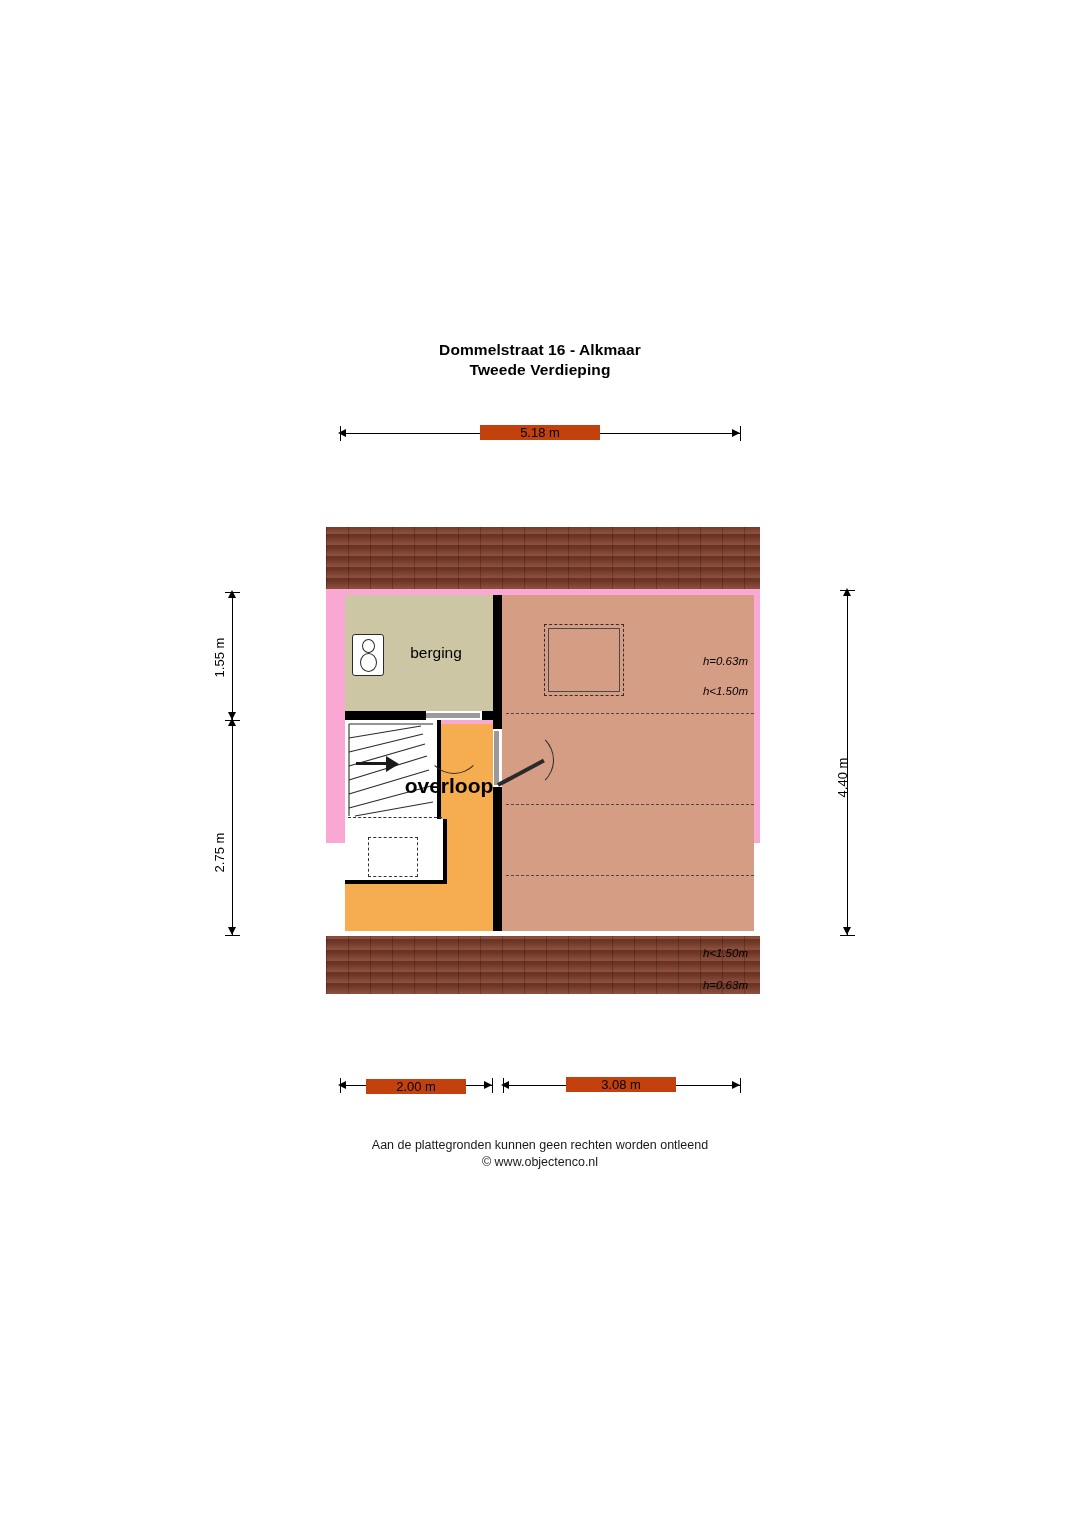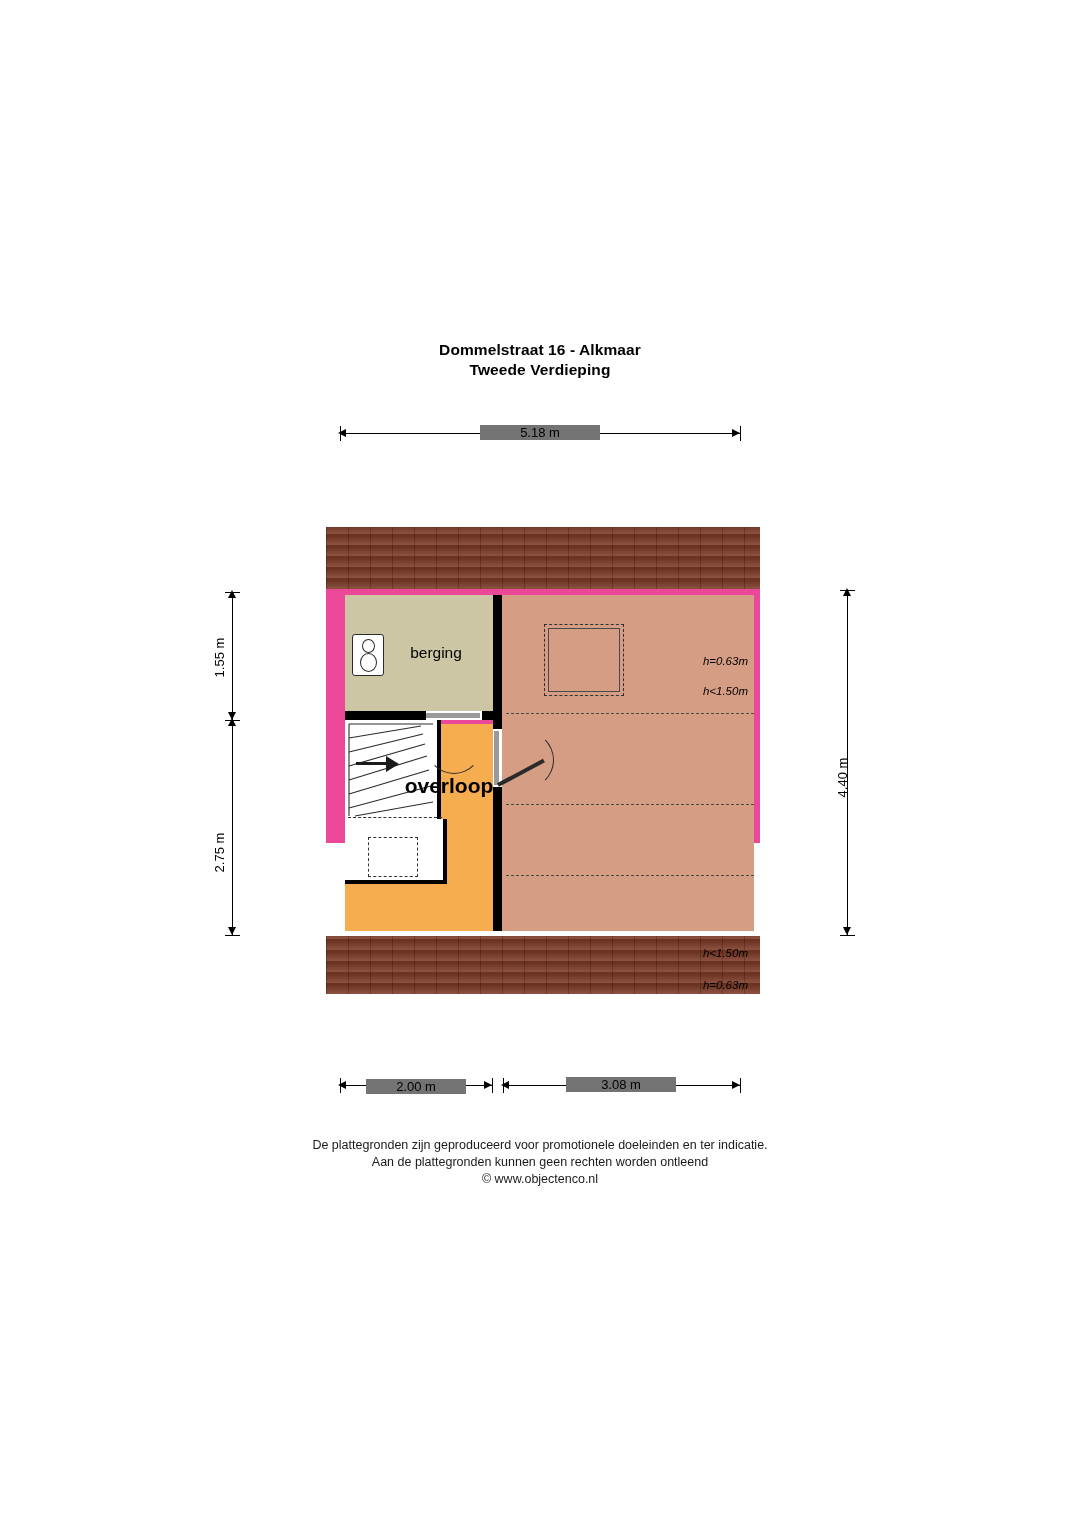--- a/index.html
+++ b/index.html
@@ -61,21 +61,21 @@
     left: 0; top: 409px; width: 434px; height: 58px;
   }
 
   
   #walls {
     position: absolute;
     left: 0;
     top: 62px;
     width: 434px;
     height: 254px;
-    background: #ec4899;
+    background: #f9a8d4;
   }
 
   
   .room {
     position: absolute;
   }
   #room-slaapkamer {
     left: 176px; top: 6px; width: 252px; height: 336px;
     background: #d69d85;
   }
@@ -259,21 +259,21 @@
   }
   #h-note-1 { left: 300px; top: 66px; width: 122px; }
   #h-note-2 { left: 300px; top: 96px; width: 122px; }
   #h-note-3 { left: 300px; top: 358px; width: 122px; }
   #h-note-4 { left: 300px; top: 390px; width: 122px; }
 
   
   .dim-label {
     position: absolute;
     font-size: 13px;
-    background: #737373;
+    background: #c2410c;
     text-align: center;
   }
   .dim-line-h {
     position: absolute;
     height: 1px;
     background: #000000;
   }
   .dim-line-v {
     position: absolute;
     width: 1px;
@@ -461,16 +461,15 @@
 <div>
   <div class="dim-line-h" style="left:503px; top:1085px; width:237px;"></div>
   <div class="arrow arrow-left" style="left:501px; top:1081px;"></div>
   <div class="arrow arrow-right" style="left:732px; top:1081px;"></div>
   <div class="tick-v" style="left:503px; top:1078px;"></div>
   <div class="tick-v" style="left:740px; top:1078px;"></div>
   <div class="dim-label" style="left:566px; top:1077px; width:110px;">3.08 m</div>
 </div>
 
 <div id="footer">
-  <div>De plattegronden zijn geproduceerd voor promotionele doeleinden en ter indicatie.</div>
   <div>Aan de plattegronden kunnen geen rechten worden ontleend</div>
   <div>© www.objectenco.nl</div>
 </div>
 
 </body></html>

